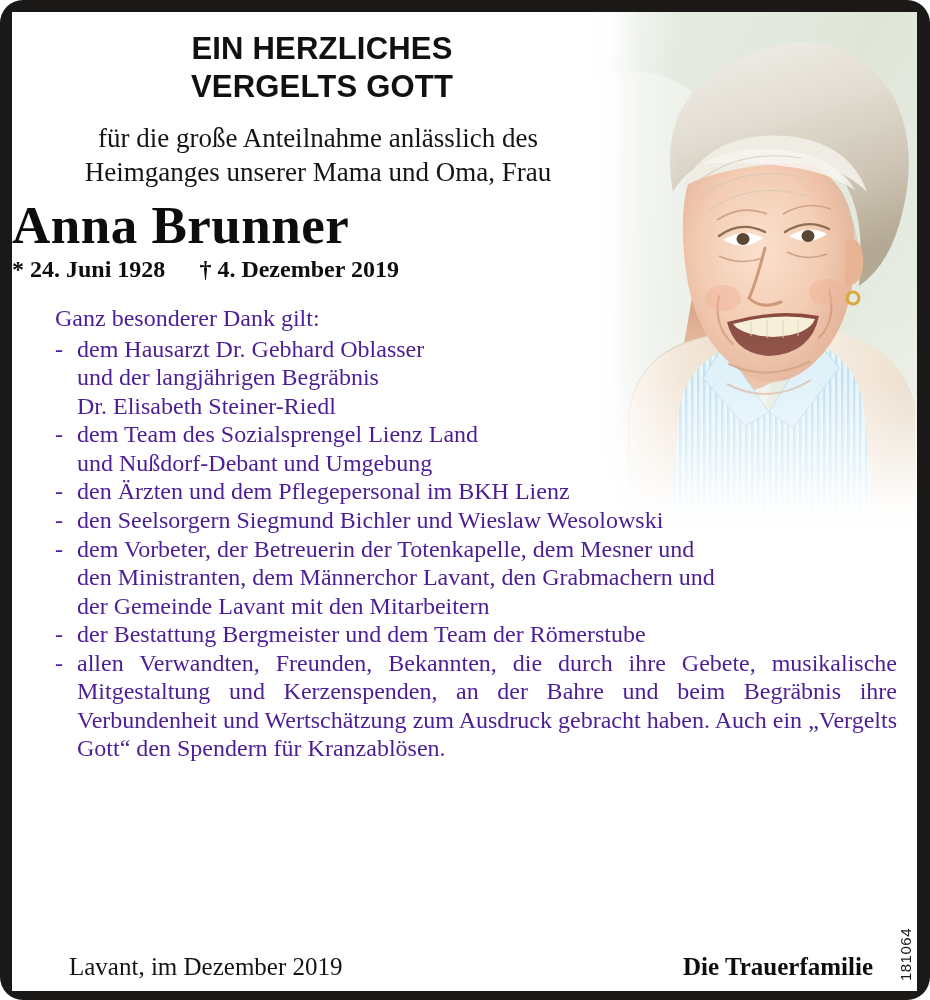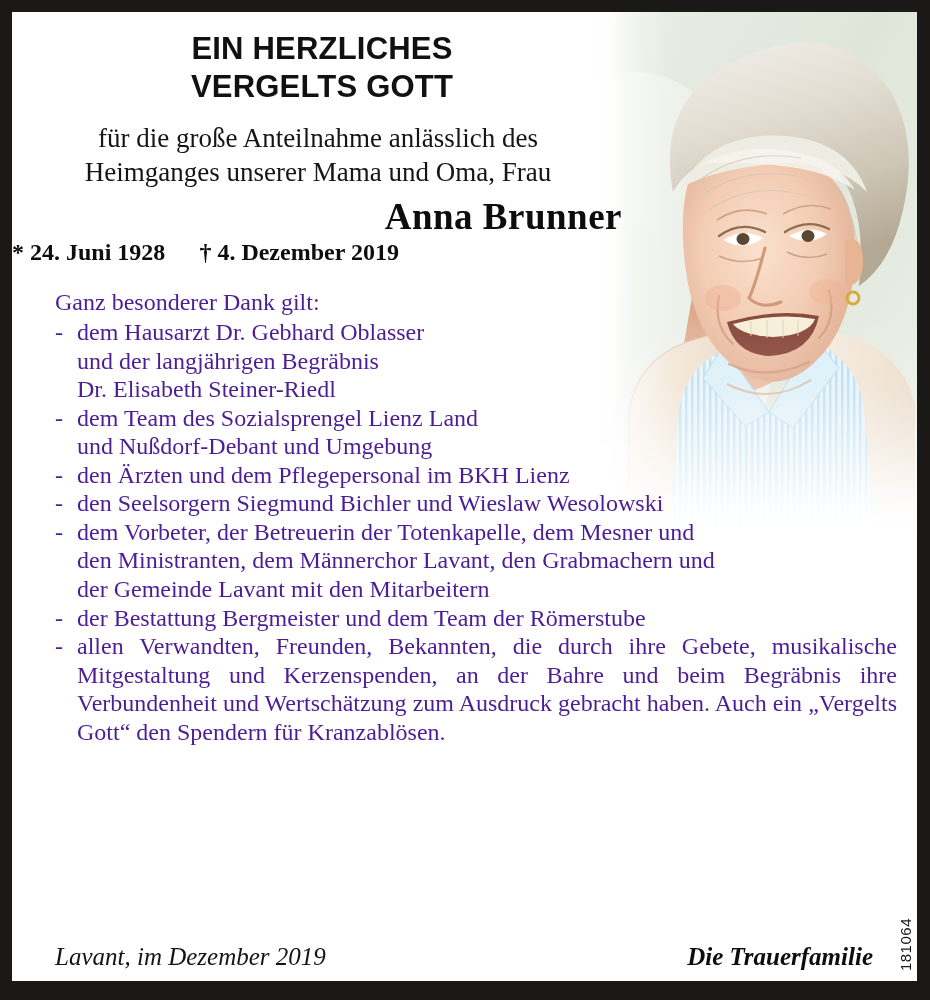--- a/index.html
+++ b/index.html
@@ -14,21 +14,22 @@
     font-family: "Liberation Serif", "DejaVu Serif", serif;
   }
 
   
   .notice {
     position: relative;
     width: 930px;
     height: 1000px;
     box-sizing: border-box;
     background: #1b1917;
-    padding: 12px 13px 19px 12px;
+    padding: 12px 13px 9px 12px;
+    border-radius: 23px;
   }
   .sheet {
     position: relative;
     width: 100%;
     height: 100%;
     background: #ffffff;
     overflow: hidden;
   }
 
   
@@ -89,26 +90,26 @@
     width: 612px;
     margin: 0;
     padding-top: 15px;
     font-size: 27px;
     line-height: 1.26;
     color: #151515;
   }
   .intro .in-line { display: block; }
 
   .deceased-name {
-    text-align: right;
+    text-align: left;
     width: 610px;
     margin: 0;
     padding-top: 9px;
     font-weight: bold;
-    font-size: 37px;
+    font-size: 53px;
     line-height: 1.04;
     letter-spacing: 0.5px;
     color: #0d0d0d;
   }
 
   .dates {
     width: 610px;
     margin: 0;
     padding-top: 3px;
     font-weight: bold;
@@ -146,26 +147,25 @@
   .thanks-list li .justified {
     display: block;
     text-align: justify;
     text-align-last: left;
     max-width: 820px;
   }
 
   
   .footer {
     position: absolute;
-    left: 0;
+    left: 14px;
     right: 0;
     bottom: 10px;
     height: 36px;
     z-index: 4;
-    font-style: italic;
   }
   .place-date {
     position: absolute;
     left: 43px;
     bottom: 0;
     font-size: 25px;
     color: #141414;
     white-space: nowrap;
   }
   .family {

